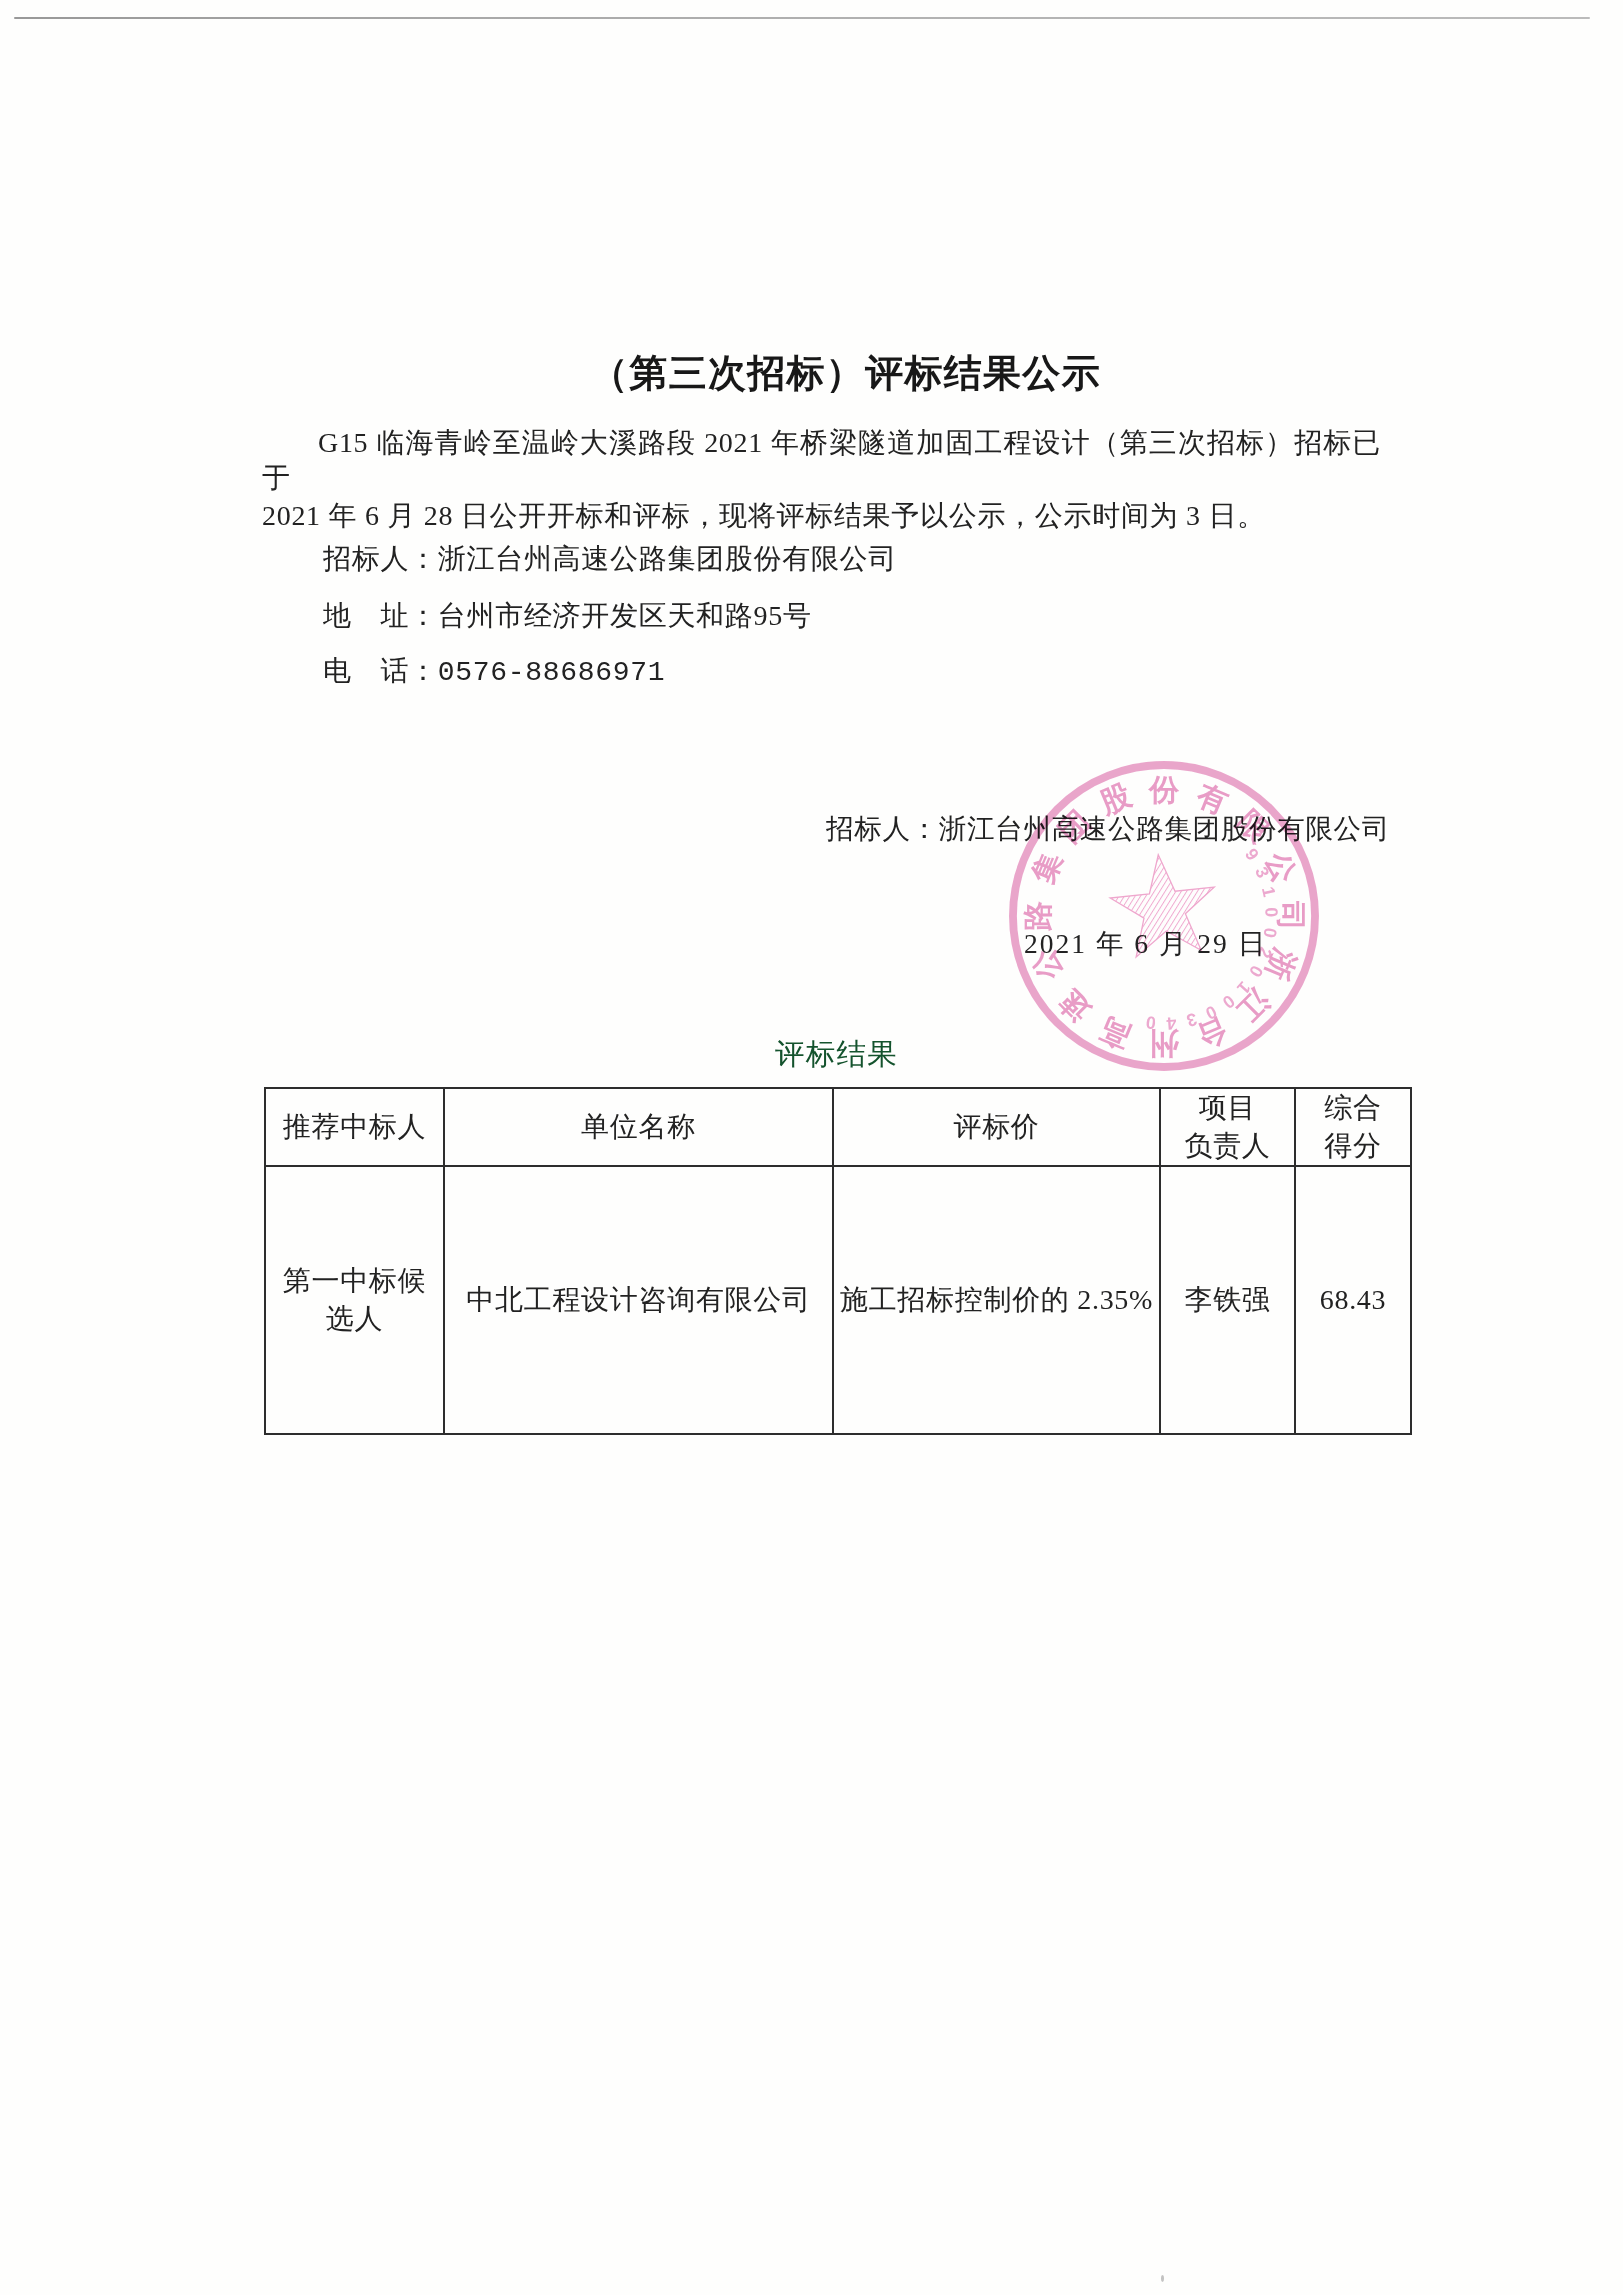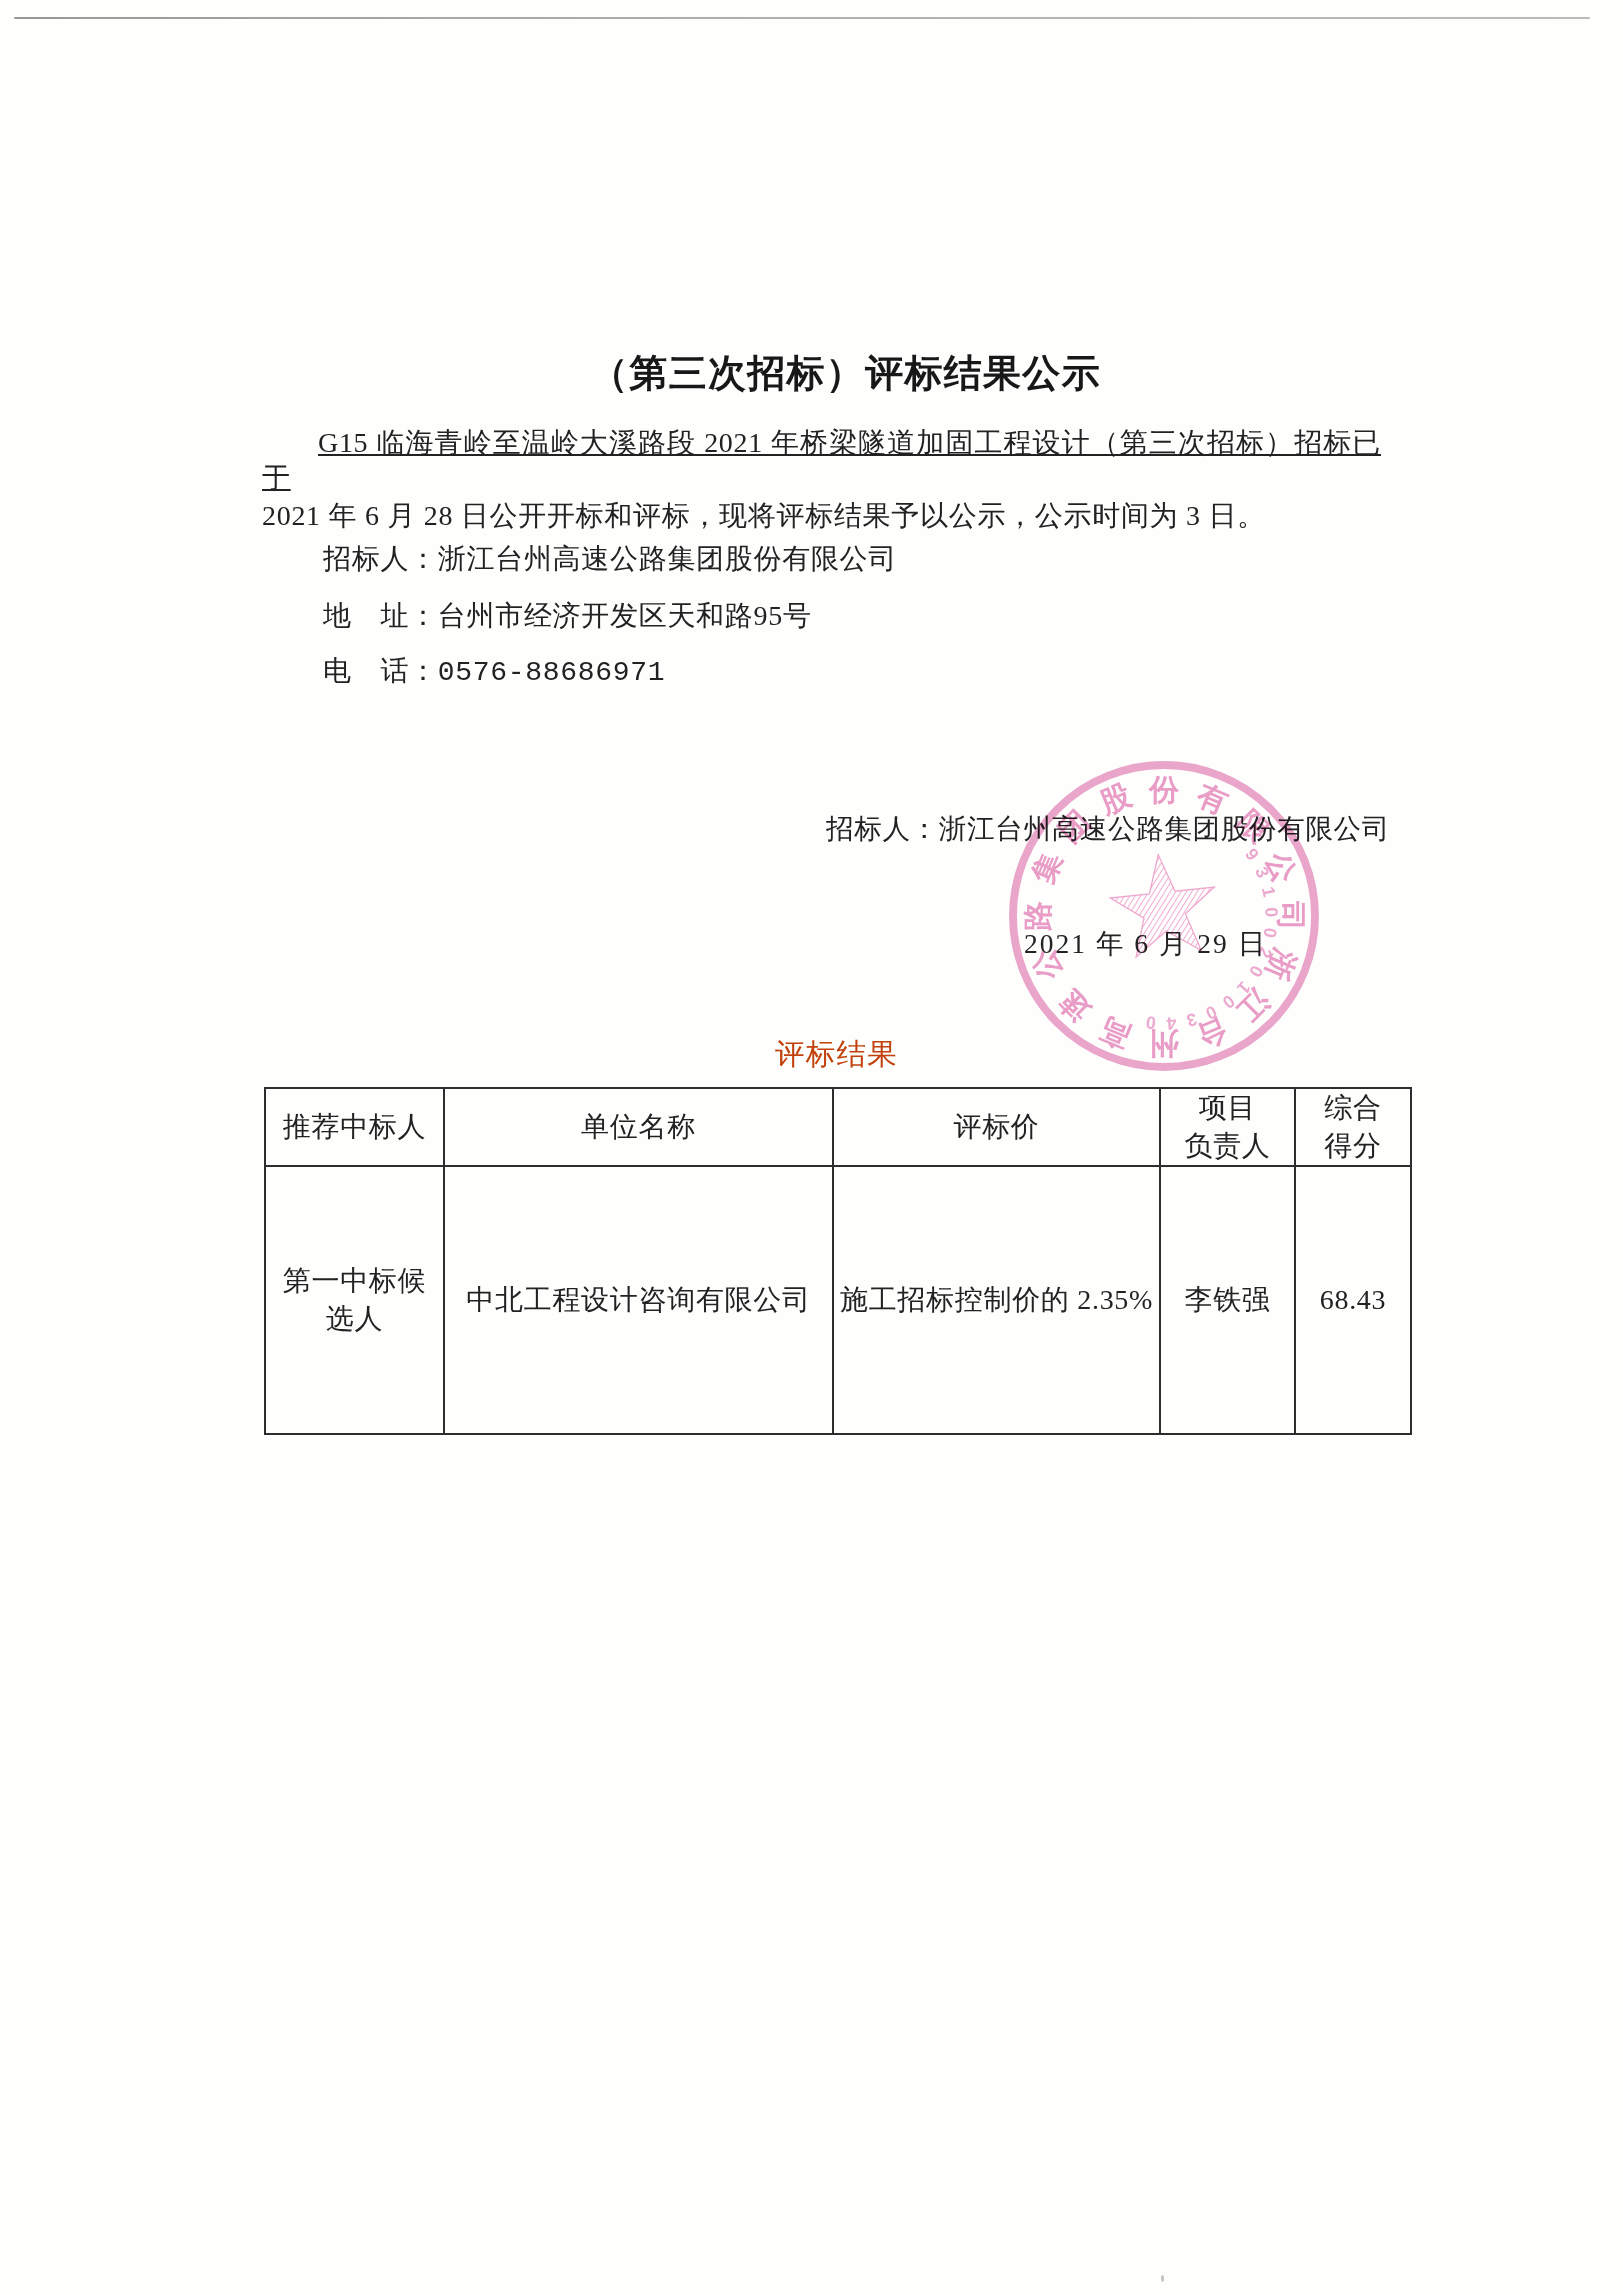--- a/index.html
+++ b/index.html
@@ -23,31 +23,31 @@
     letter-spacing:1.3px;
   }
   .t1{top:276px;}
   .t2{top:351px;margin-left:34px;}
   .bodyline{
     position:absolute;font-size:28px;line-height:1.25;color:#222;
     letter-spacing:0.7px;white-space:nowrap;
   }
   .para1{
     left:262px;top:425px;width:1119px;white-space:normal;
-    text-align:justify;text-align-last:justify;text-indent:56px;text-decoration:underline;
+    text-align:justify;text-align-last:justify;text-indent:56px;
   }
   .para2{left:262px;top:498px;}
   .c1{left:323px;top:541px;}
   .c2{left:323px;top:598px;}
   .c3{left:323px;top:655px;font-family:Liberation Mono, monospace;}
   .sig{left:826px;top:812px;font-size:27.5px;}
   .date{left:1024px;top:927px;font-size:27.5px;letter-spacing:2px;}
   .section-title{
     position:absolute;left:264px;top:1035px;width:1145px;
-    text-align:center;font-size:29.5px;color:#c2410c;letter-spacing:1.3px;
+    text-align:center;font-size:29.5px;color:#14532d;letter-spacing:1.3px;
   }
   
   table.results{
     position:absolute;left:264px;top:1087px;width:1145px;
     border-collapse:collapse;table-layout:fixed;
     font-size:28px;color:#222;
   }
   table.results th,table.results td{
     border:2px solid #2d2d2d;
     text-align:center;vertical-align:middle;

